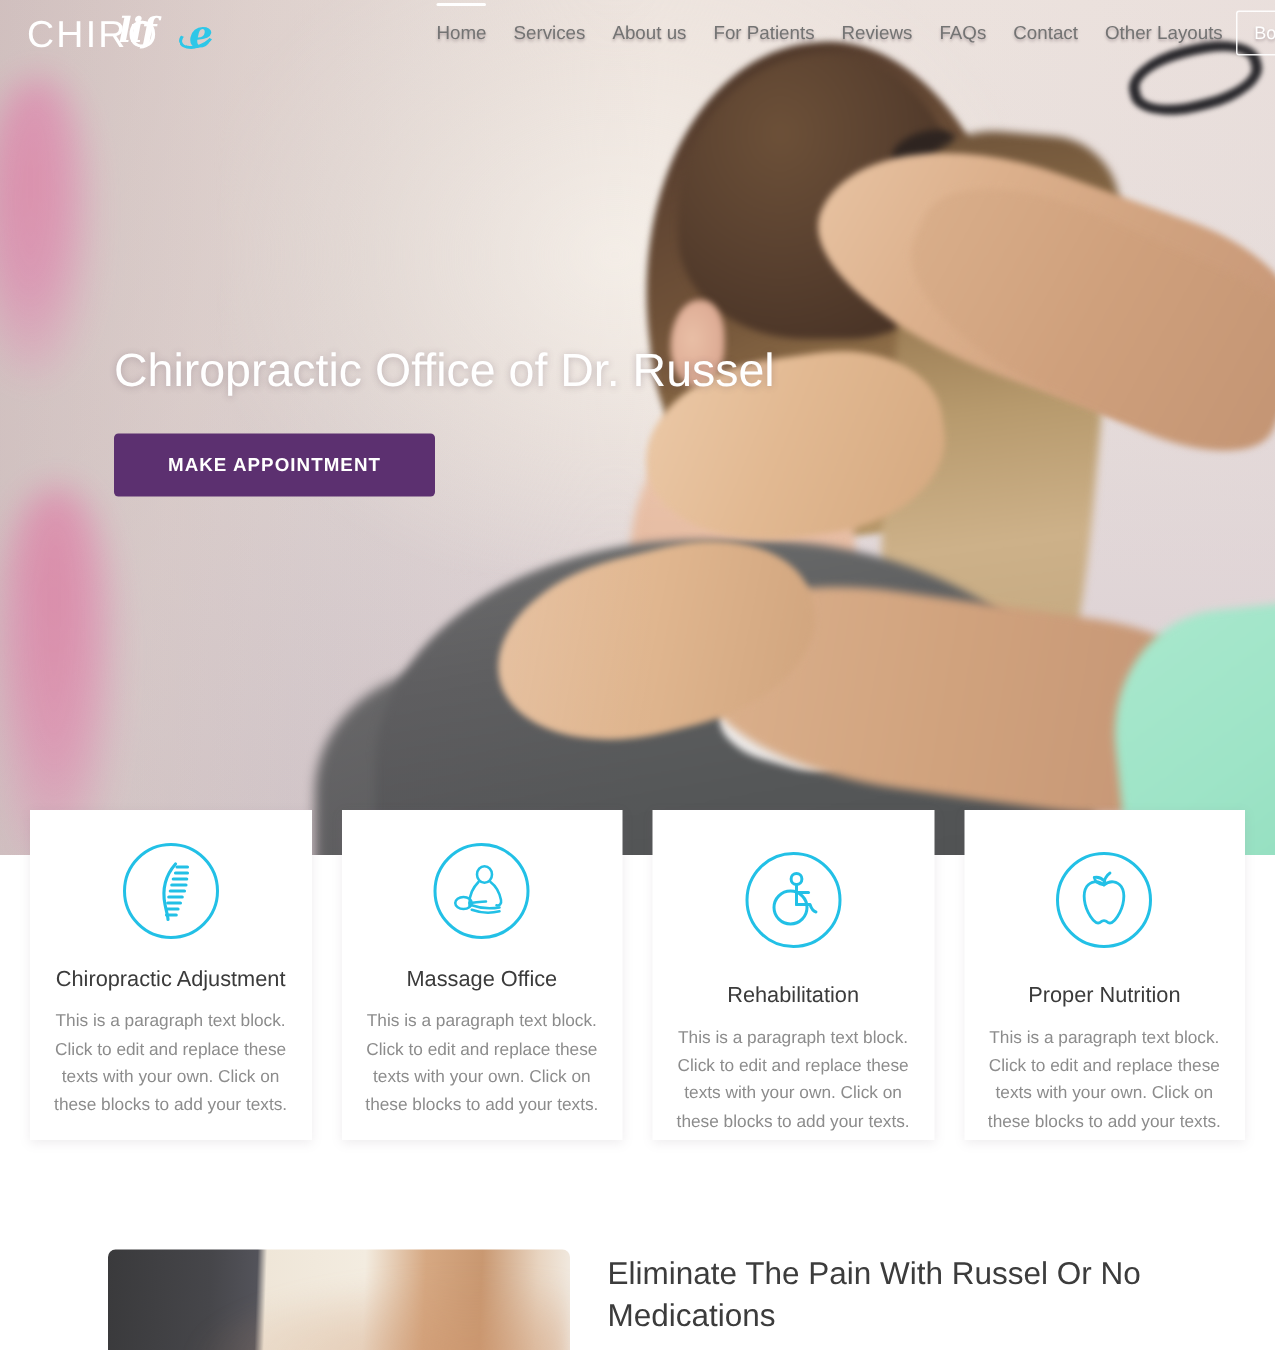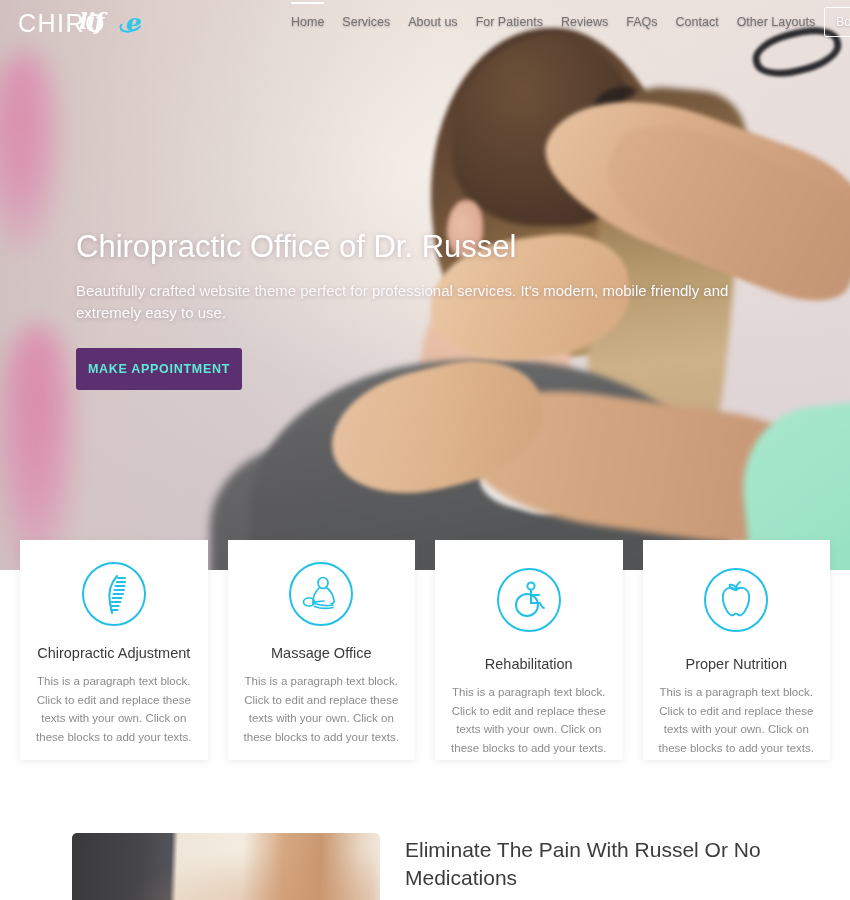--- a/index.html
+++ b/index.html
@@ -222,22 +222,22 @@
   .hero-title {
     font-size: 31px; font-weight: 400; color: #ffffff; line-height: 1.2;
     text-shadow: 0 1px 5px rgba(90,70,85,.30);
   }
   .hero-sub {
     margin-top: 15px; font-size: 15px; color: #fbf9fa; line-height: 1.45;
     max-width: 700px; text-shadow: 0 1px 4px rgba(90,70,85,.30);
   }
   .cta {
     margin-top: 24px; display: inline-block; background: #5c3070;
-    color: #5eead4; font-size: 12.5px; font-weight: 700; letter-spacing: .7px;
-    padding: 14px 12px; border: none; border-radius: 3px; cursor: pointer;
+    color: #ffffff; font-size: 12.5px; font-weight: 700; letter-spacing: .7px;
+    padding: 14px 36px; border: none; border-radius: 3px; cursor: pointer;
   }
 
   
   .cards {
     position: absolute; top: 540px; left: 0; width: 850px; height: 220px;
     display: flex; gap: 20px; padding: 0 20px; z-index: 35;
   }
   .card {
     flex: 1; background: #ffffff; box-shadow: 0 2px 7px rgba(120,110,120,.13);
     padding: 22px 14px 18px; text-align: center; display: flex;
@@ -332,21 +332,20 @@
       <div class="nav-item">FAQs</div>
       <div class="nav-item">Contact</div>
       <div class="nav-item">Other Layouts</div>
     </div>
 
     <div class="book-btn">Book Appointment</div>
   </div>
 
   <div class="hero-copy">
     <div class="hero-title">Chiropractic Office of Dr. Russel</div>
-    <div class="hero-sub">Beautifully crafted website theme perfect for professional services. It's modern, mobile friendly and extremely easy to use.</div>
     <button class="cta">MAKE APPOINTMENT</button>
   </div>
 </div>
 
 <div class="cards">
 
   <div class="card">
     <div class="card-icon">
       <svg width="34" height="42" viewBox="0 0 34 42" fill="none" stroke="#22c0e6" stroke-width="2.1" stroke-linecap="round">
         <path d="M20 3 C13 11, 11 20, 13 30 C14 35, 15 38, 15 40"></path>

